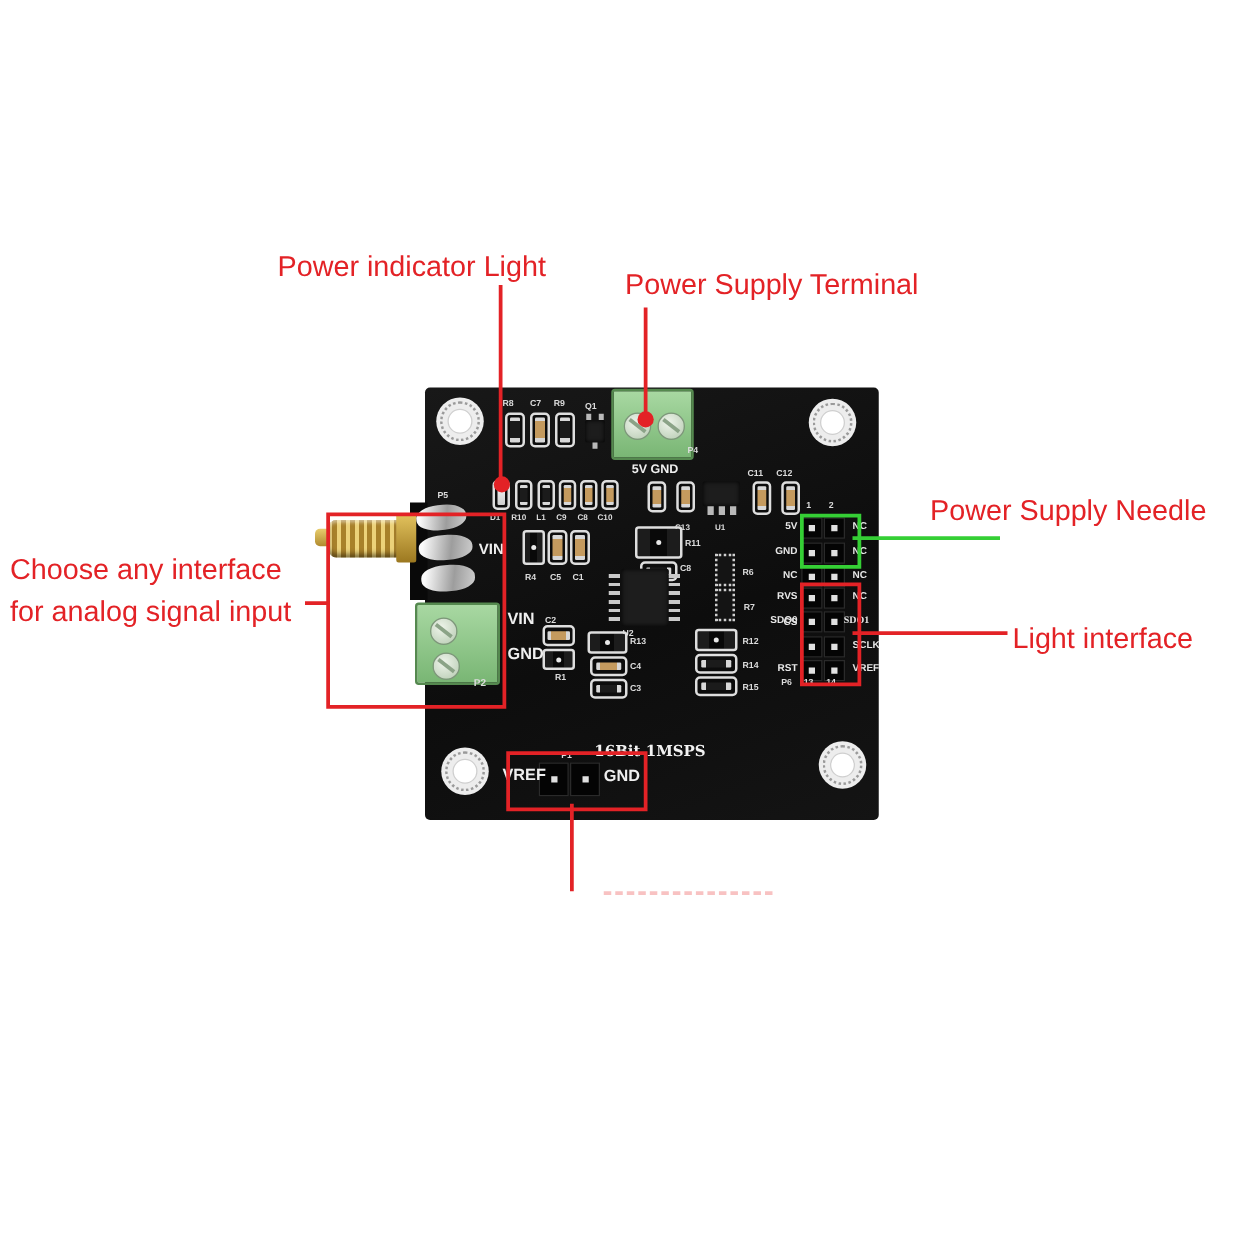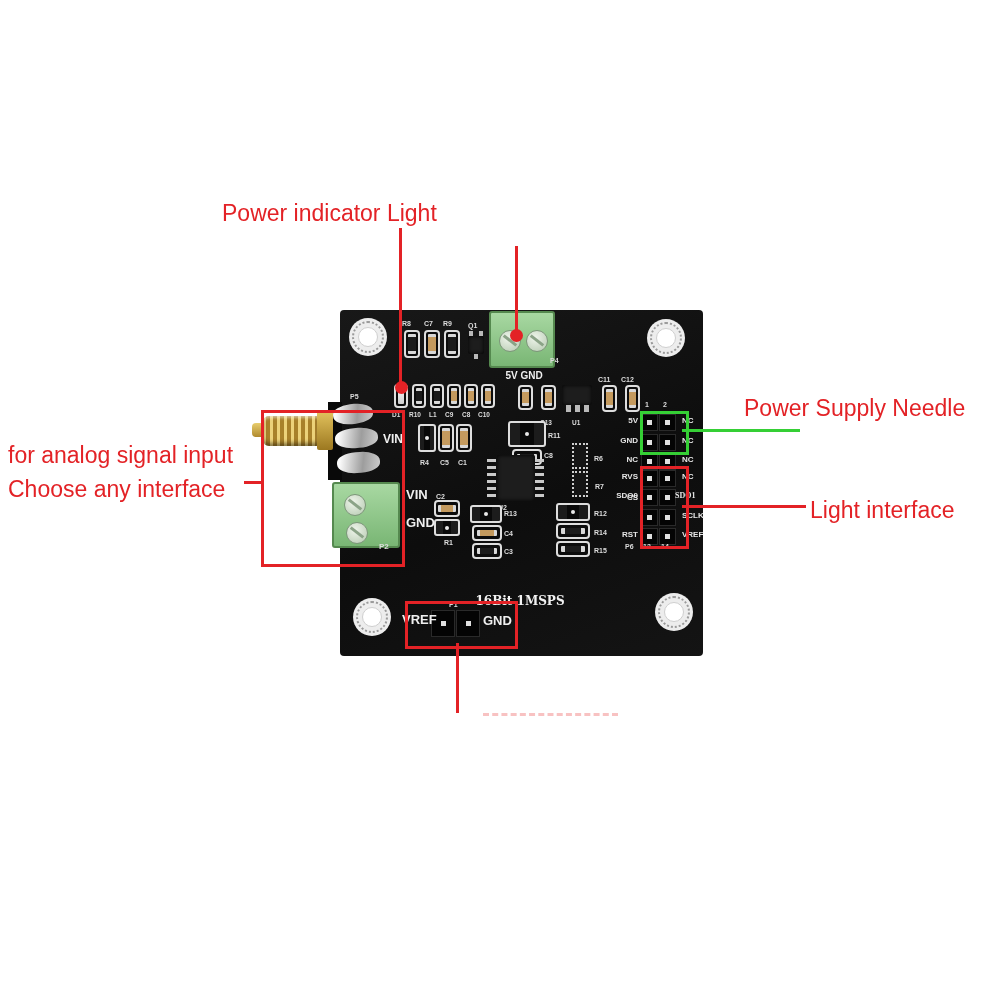--- a/index.html
+++ b/index.html
@@ -260,34 +260,35 @@
 
     <div class="lbl" style="left:285px;top:232px;">P6</div>
     <div class="lbl" style="left:303px;top:232px;">13</div>
     <div class="lbl" style="left:321px;top:232px;">14</div>
   </div>
 
   <div class="atext" style="left:222px;top:196px;">Power indicator Light</div>
   <div class="aline" style="left:399px;top:228px;width:3px;height:157px;"></div>
   <div class="adot" style="left:395px;top:381px;"></div>
 
+  <div class="atext" style="left:500px;top:210px;">Power Supply Terminal</div>
   <div class="aline" style="left:515px;top:246px;width:3px;height:88px;"></div>
   <div class="adot" style="left:510px;top:329px;"></div>
 
   <div class="atext" style="left:744px;top:391px;">Power Supply Needle</div>
   <div class="abox green" style="left:640px;top:411px;width:43px;height:38px;"></div>
   <div class="aline green" style="left:682px;top:429px;width:118px;height:3px;"></div>
 
   <div class="atext" style="left:810px;top:493px;">Light interface</div>
   <div class="abox" style="left:640px;top:466px;width:43px;height:77px;"></div>
   <div class="aline" style="left:682px;top:505px;width:124px;height:3px;"></div>
 
   <div class="atext" style="left:8px;top:438px;">
+    <span style="display:block;">Choose any interface</span>
     <span style="display:block;">for analog signal input</span>
-    <span style="display:block;">Choose any interface</span>
   </div>
   <div class="aline" style="left:244px;top:481px;width:18px;height:3px;"></div>
   <div class="abox" style="left:261px;top:410px;width:138px;height:151px;"></div>
 
   <div class="abox" style="left:405px;top:601px;width:107px;height:42px;"></div>
   <div class="aline" style="left:456px;top:643px;width:3px;height:70px;"></div>
   <div class="dashes" style="left:483px;top:713px;width:135px;"></div>
 
 </div>
 

